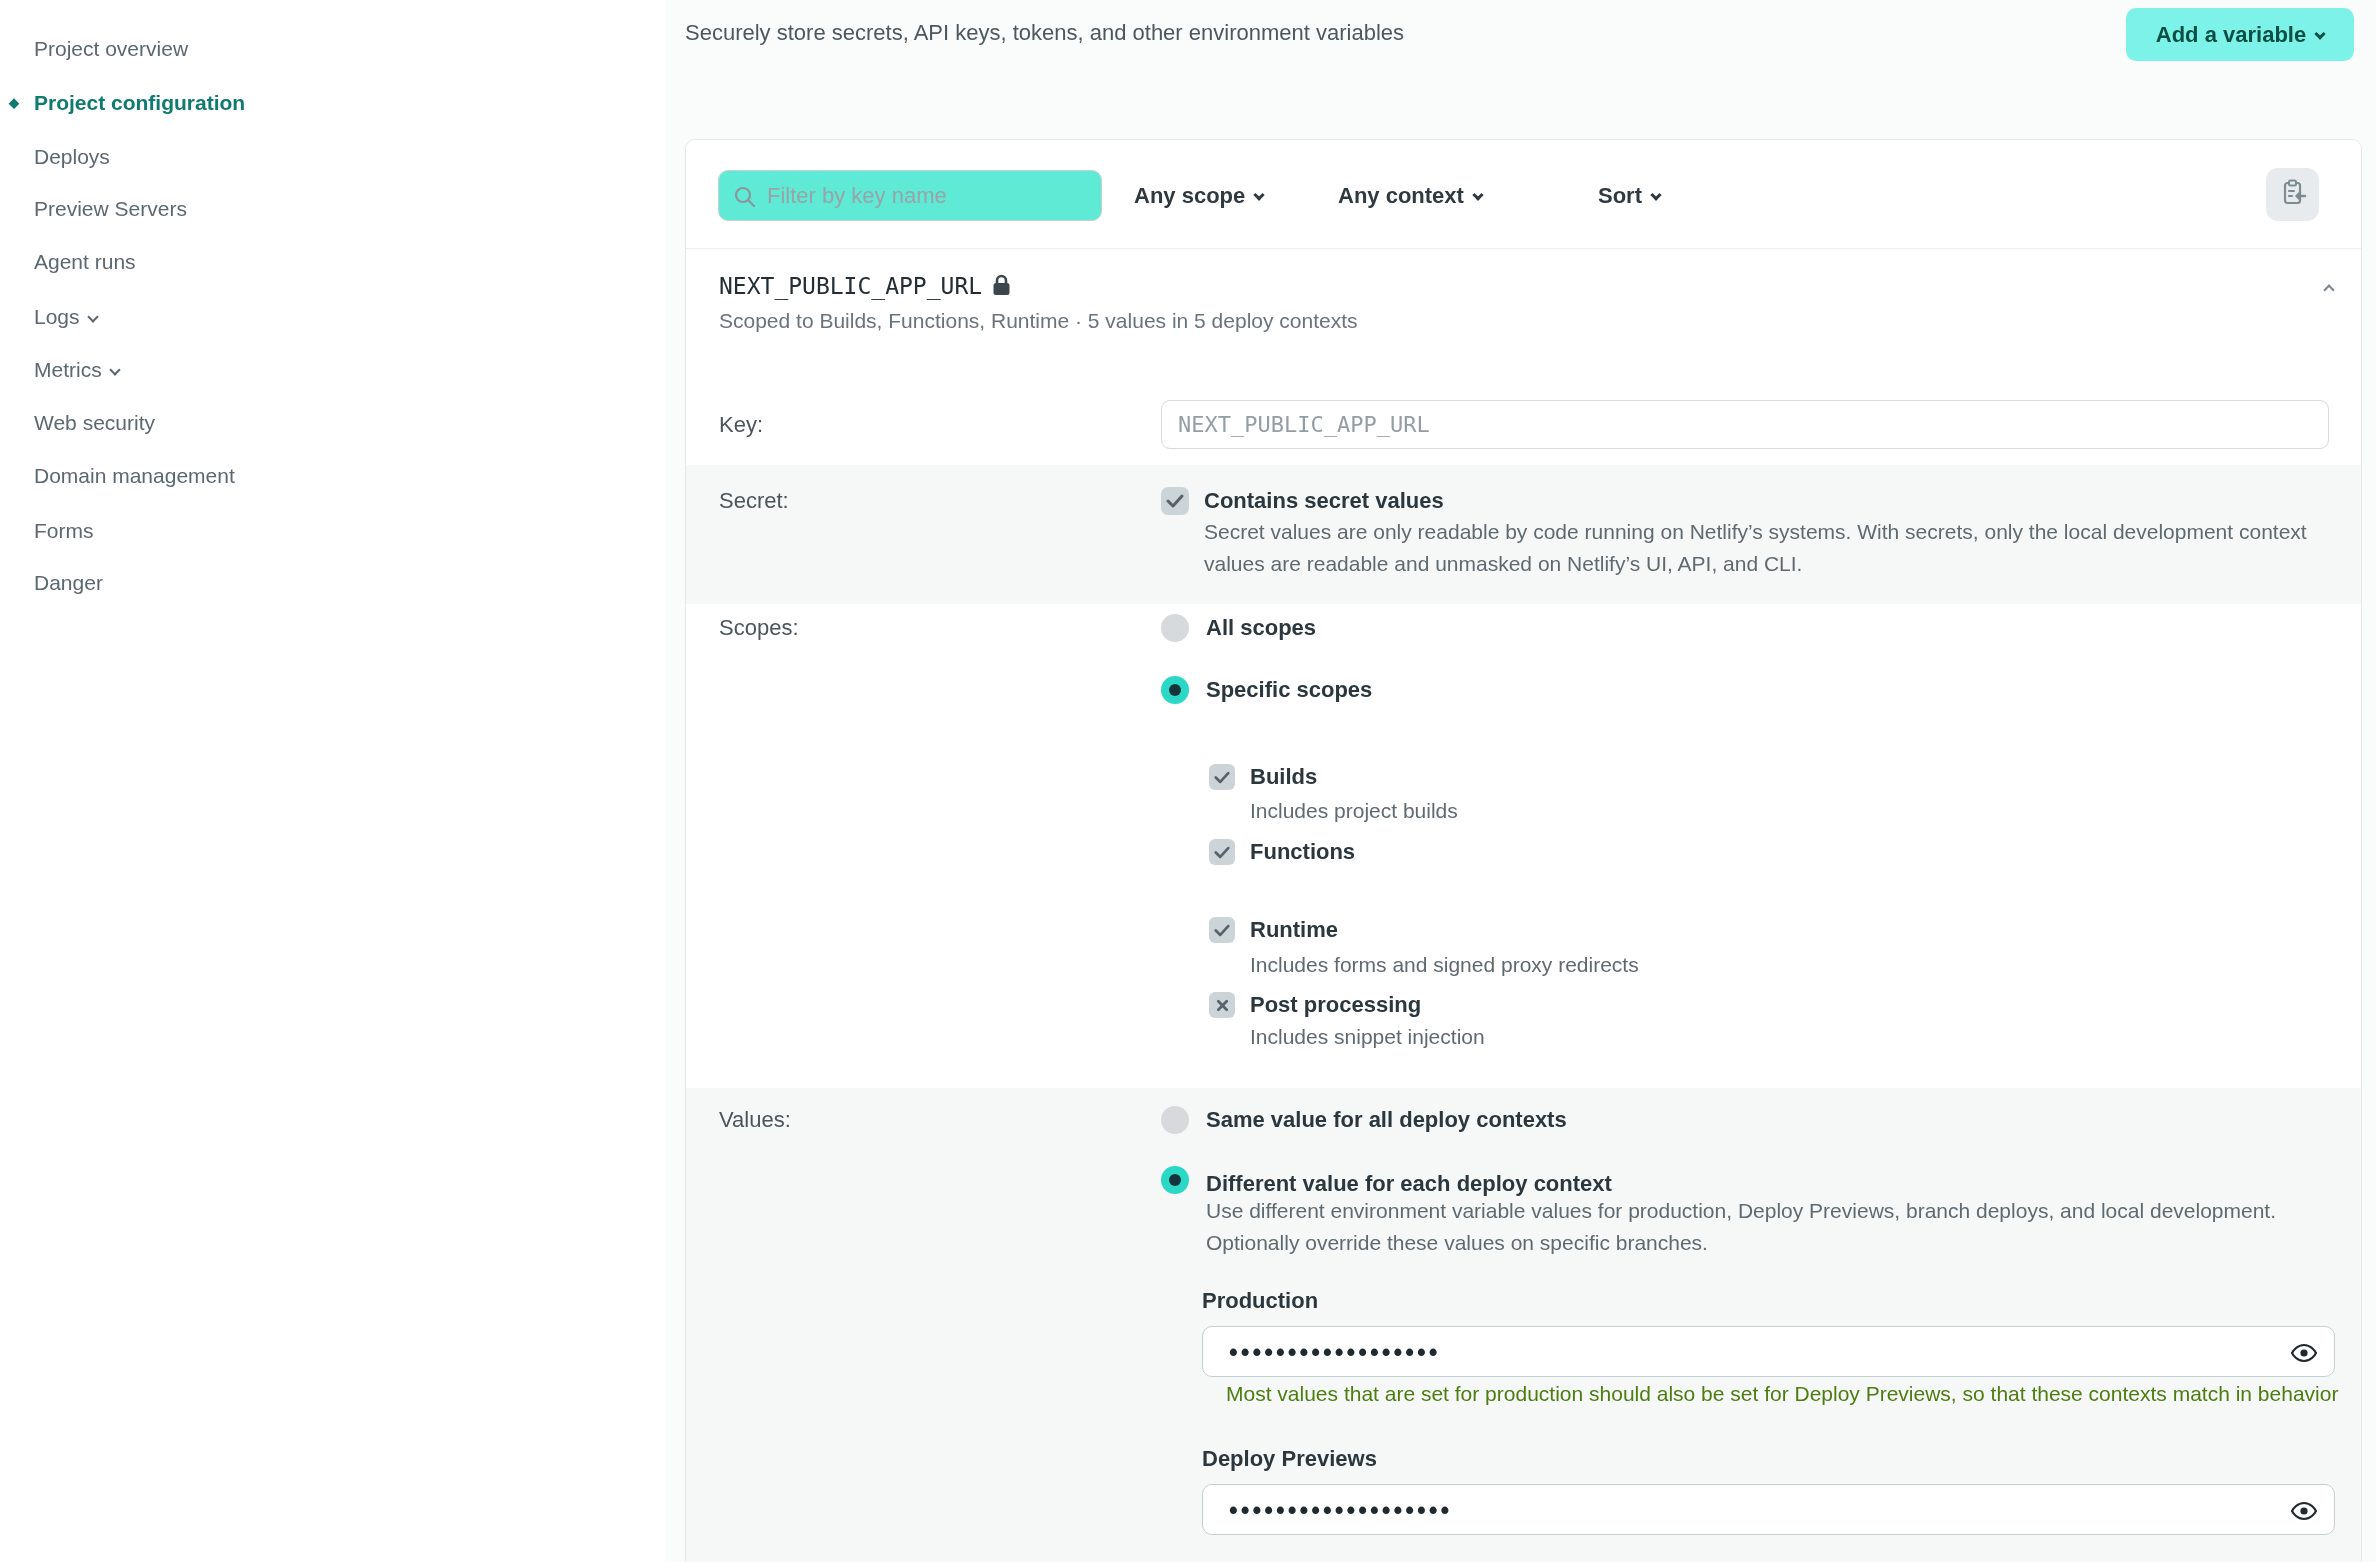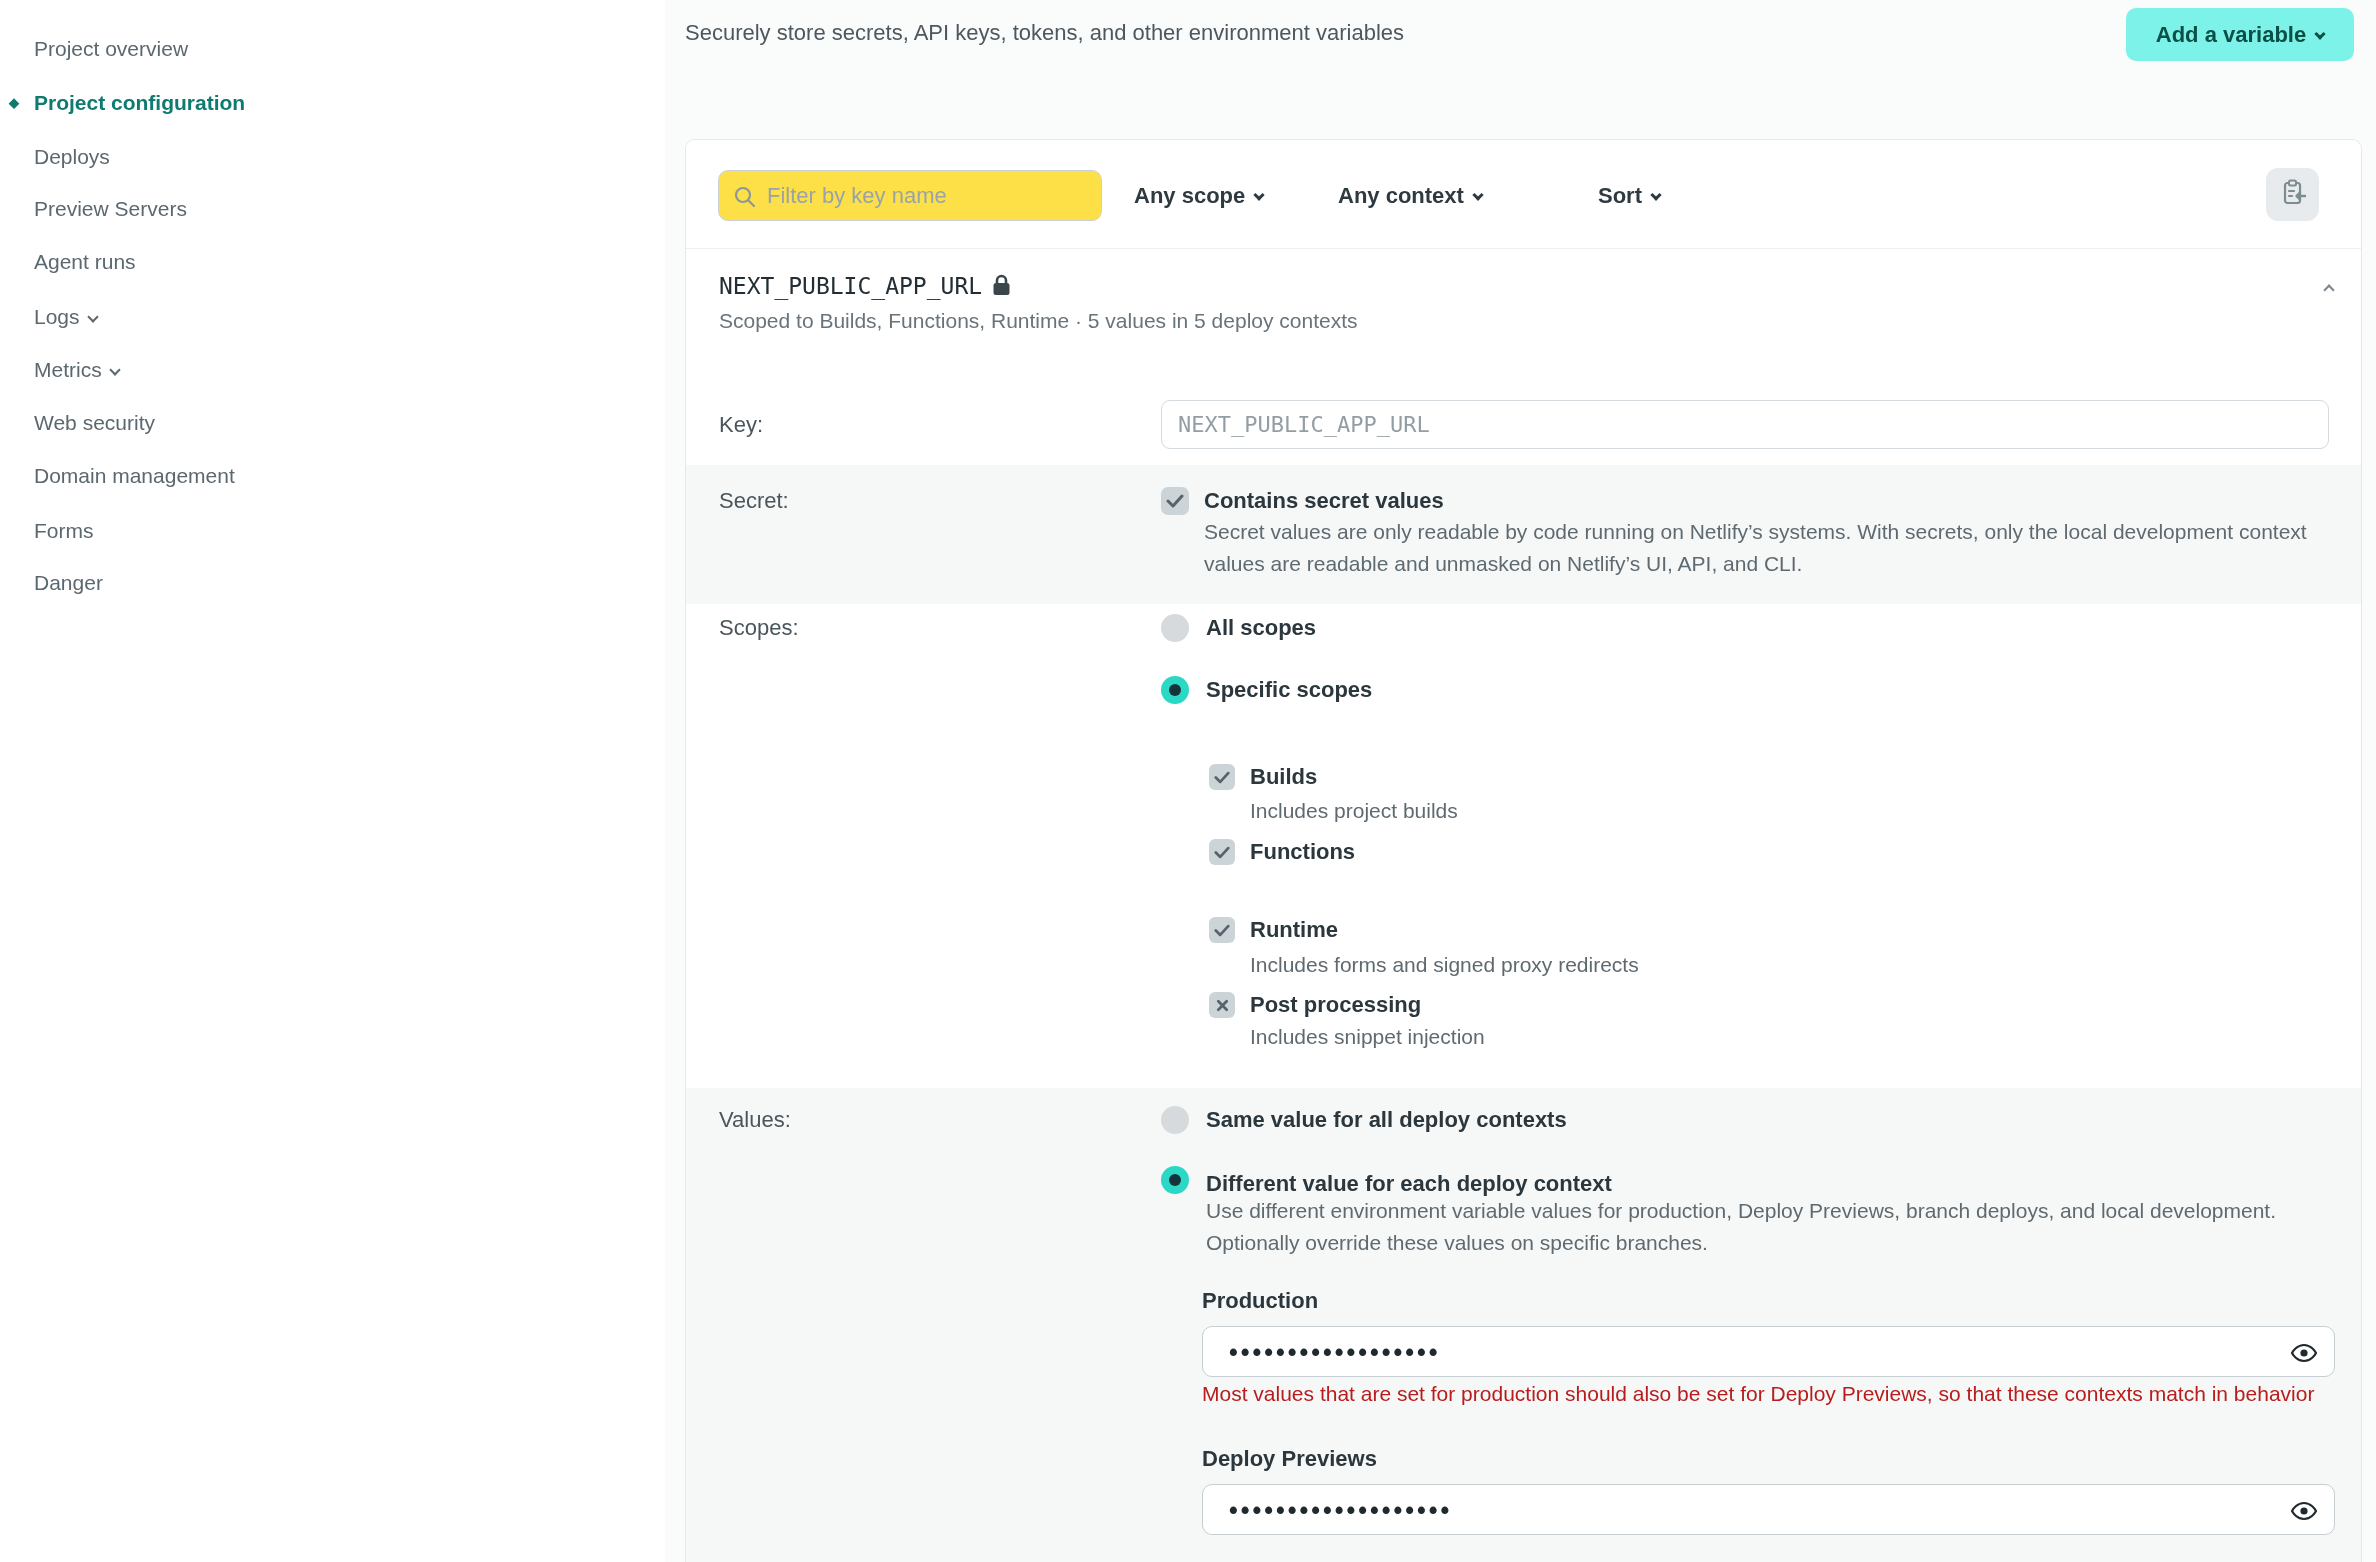--- a/index.html
+++ b/index.html
@@ -31,21 +31,21 @@
     border-radius:10px; background:#7df2e8; color:#0b4f47; font-size:22px; font-weight:700;
     font-family:"Liberation Sans", sans-serif; cursor:pointer; }
   .add-btn .bchev { display:inline-block; width:8px; height:8px; border-right:3px solid #0b4f47;
     border-bottom:3px solid #0b4f47; transform:rotate(45deg); margin-left:10px; vertical-align:4px; }
 
   
   .card { position:absolute; left:20px; top:139px; width:1677px; height:1445px; background:#fff;
     border:1px solid #e5e8e9; border-radius:10px; overflow:hidden; }
   .filter-row { position:absolute; left:0; top:0; width:100%; height:109px; border-bottom:1px solid #edeff0; background:#fff; }
   .search-box { position:absolute; left:32px; top:30px; width:384px; height:51px;
-    border:1px solid #c9d1d5; border-radius:10px; background:#fde047; }
+    border:1px solid #c9d1d5; border-radius:10px; background:#5eead4; }
   .search-box svg { position:absolute; left:14px; top:14px; }
   .search-box input { position:absolute; left:48px; top:0; width:327px; height:50px; border:none;
     outline:none; font-size:22px; color:#3a4750; background:transparent; font-family:"Liberation Sans", sans-serif; }
   .search-box input::placeholder { color:#99a3a8; }
   .dropdown { position:absolute; top:42px; height:28px; line-height:28px; font-size:22px;
     font-weight:700; color:#2e3a40; cursor:pointer; white-space:nowrap; }
   .dropdown .dchev { display:inline-block; width:8px; height:8px; border-right:3px solid #2e3a40;
     border-bottom:3px solid #2e3a40; transform:rotate(45deg); margin-left:10px; vertical-align:4px; }
   .import-btn { position:absolute; left:1580px; top:28px; width:53px; height:53px; border:none;
     border-radius:12px; background:#e8ebed; cursor:pointer; }
@@ -74,21 +74,21 @@
   .radio.checked { background:#2bd8c6; }
   .radio.checked::after { content:""; position:absolute; left:8px; top:8px; width:12px; height:12px;
     border-radius:50%; background:#15333a; }
 
   .ctx-label { position:absolute; font-size:22px; font-weight:700; color:#2b373d; height:28px; line-height:28px; }
   .pw-box { position:absolute; width:1133px; height:51px; border:1px solid #c6ced2; border-radius:10px; background:#fff; }
   .pw-box input { position:absolute; left:26px; top:0; width:1030px; height:50px; border:none; outline:none;
     background:transparent; font-size:25px; font-weight:700; color:#20292e; letter-spacing:3px;
     font-family:"Liberation Sans", sans-serif; }
   .pw-box .eye { position:absolute; right:16px; top:12px; cursor:pointer; }
-  .help { position:absolute; font-size:21px; color:#b91c1c; }
+  .help { position:absolute; font-size:21px; color:#4d7c0f;margin-left:24px; }
 </style>
 </head>
 <body>
 
 <div class="page">
 
   <nav class="sidebar1">
     <div class="s-item s1" style="top:35px">Project overview</div>
     <div class="s-item s1 s-active" style="top:89px">
       <span class="diamond">◆</span><span>Project configuration</span>

